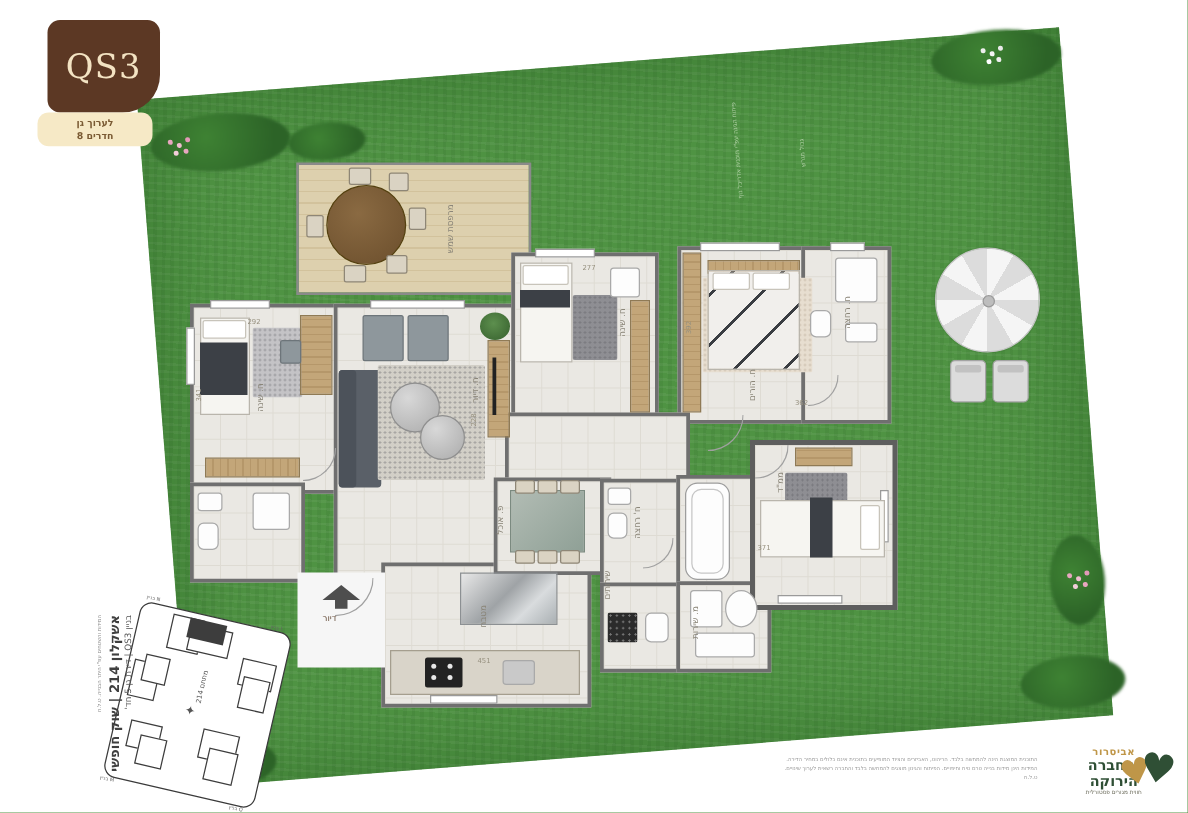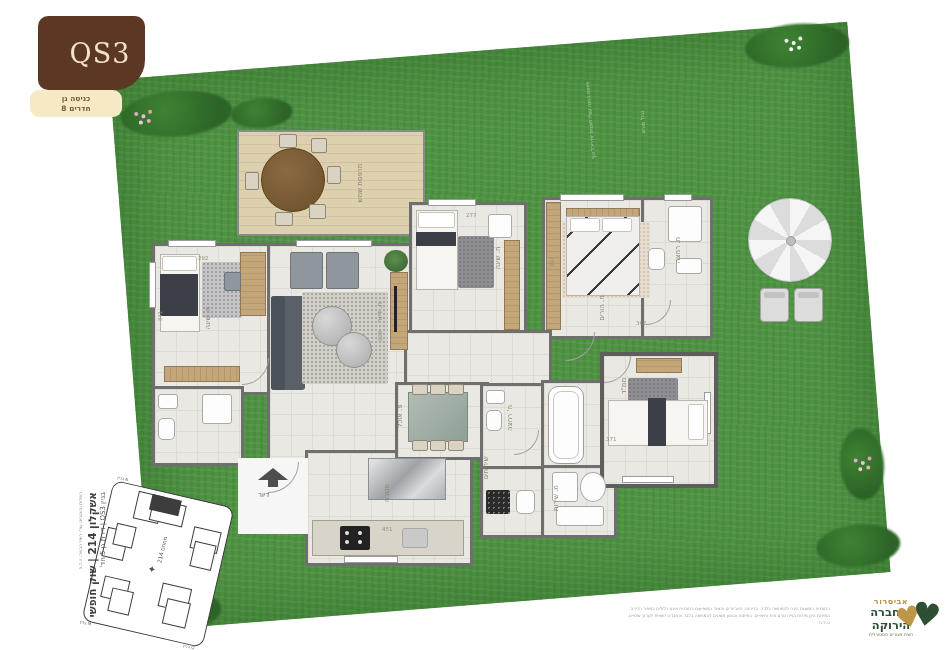--- a/index.html
+++ b/index.html
@@ -2,21 +2,21 @@
 <html lang="he"><head>
 <meta charset="utf-8">
 <style>
   html,body{margin:0;padding:0;}
   body{width:950px;height:650px;position:relative;background:#ffffff;overflow:hidden;
        font-family:"DejaVu Sans", sans-serif;}
   .abs{position:absolute;}
 
   
   .badge{left:38px;top:16px;width:90px;height:74px;background:#5c3824;
-         border-radius:10px 10px 30px 10px;display:flex;align-items:center;justify-content:center;padding-left:17px;}
+         border-radius:10px 10px 30px 10px;display:flex;align-items:center;justify-content:center;}
   .badge-code{font-family:"DejaVu Serif", serif;color:#f3e3c3;font-size:27px;letter-spacing:1px;}
   .badge-label{left:30px;top:90px;width:92px;height:27px;background:#f6e9c6;border-radius:9px;
          display:flex;flex-direction:column;align-items:center;justify-content:center;
          color:#7a5a33;font-size:7.5px;font-weight:bold;line-height:1.25;}
 
   
   #grass{left:130px;top:50px;width:740px;height:552px;transform:rotate(-4.5deg);
          background-color:#4f9343;
          background-image:
            repeating-linear-gradient(95deg, rgba(0,40,0,.06) 0 3px, transparent 3px 7px),
@@ -118,21 +118,21 @@
   <div class="bush" style="left:-4px;top:516px;width:74px;height:38px;"></div>
   <div class="bush" style="left:668px;top:502px;width:84px;height:42px;"></div>
   <div class="gnote" style="left:476px;top:78px;">פיתוח הגינה עפ"י תוכנית אדריכל נוף</div>
   <div class="gnote" style="left:528px;top:84px;">גבול מגרש</div>
 </div>
 
 <div class="abs badge">
   <span class="badge-code">QS3</span>
 </div>
 <div class="abs badge-label">
-  <span>כניסה גן</span>
+  <span>לערוך גן</span>
   <span>8 חדרים</span>
 </div>
 
 <div class="deck" style="left:237px;top:130px;width:184px;height:102px;">
   <div class="ctable" style="left:22px;top:16px;width:62px;height:62px;background:radial-gradient(circle at 40% 35%, #8a6a42, #6b4e2c);border-color:#54400f;"></div>
   <div class="tablechair" style="left:40px;top:2px;width:16px;height:12px;"></div>
   <div class="tablechair" style="left:72px;top:6px;width:14px;height:13px;"></div>
   <div class="tablechair" style="left:88px;top:34px;width:12px;height:16px;"></div>
   <div class="tablechair" style="left:70px;top:72px;width:15px;height:13px;"></div>
   <div class="tablechair" style="left:36px;top:80px;width:16px;height:12px;"></div>

